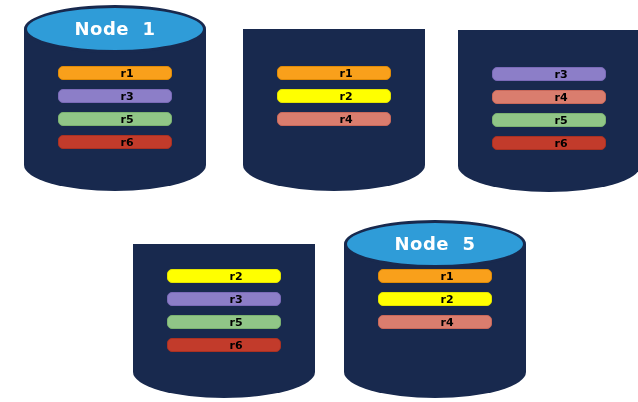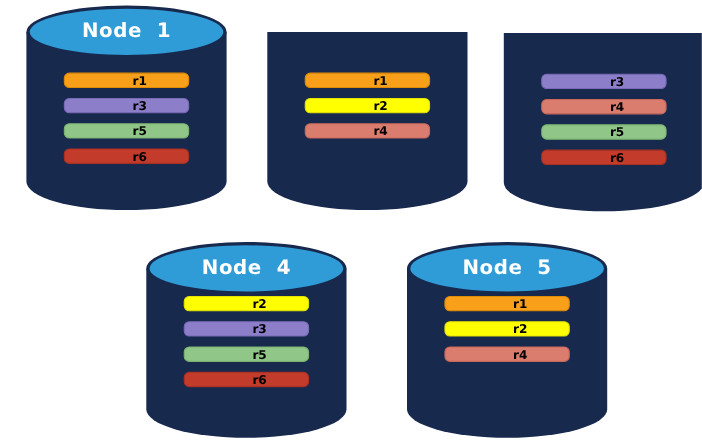--- a/index.html
+++ b/index.html
@@ -17,21 +17,21 @@
   .cylinder {
     position: absolute;
     width: 182px;
   }
   .row-top    { height: 186px; }
   .row-bottom { height: 178px; }
   .pos-1 { left: 12px;  top: 5px; }
   .pos-2 { left: 231px; top: 5px; }
   .pos-3 { left: 446px; top: 6px; }
   .pos-4 { left: 121px; top: 220px; }
-  .pos-5 { left: 358px; top: 220px; }
+  .pos-5 { left: 332px; top: 220px; }
 
   .cyl-body {
     position: absolute;
     top: 24px; left: 0; right: 0; bottom: 0;
     border-radius: 0 0 91px 91px / 0 0 26px 26px;
     z-index: 1;
   }
   .cyl-top {
     position: absolute;
     top: 0; left: 0; right: 0;
@@ -129,23 +129,20 @@
         <div class="replica-bar" style="background: rgb(144, 198, 135); border-color: rgb(123, 178, 113);">
           <span class="replica-label">r5</span>
         </div>
         <div class="replica-bar" style="background: rgb(194, 59, 43); border-color: rgb(169, 49, 34);">
           <span class="replica-label">r6</span>
         </div>
       </div>
     </div>
     <div class="cylinder pos-4 row-bottom">
       <div class="cyl-body" style="background: rgb(24, 41, 78);"></div>
-      <div class="cyl-top" style="background: rgb(47, 156, 216); border-color: rgb(24, 41, 78);">
-        <span class="node-title" style="color: rgb(255, 255, 255);">Node  4</span>
-      </div>
       <div class="replica-stack">
         <div class="replica-bar" style="background: rgb(255, 255, 0); border-color: rgb(227, 227, 0);">
           <span class="replica-label">r2</span>
         </div>
         <div class="replica-bar" style="background: rgb(140, 126, 200); border-color: rgb(122, 106, 184);">
           <span class="replica-label">r3</span>
         </div>
         <div class="replica-bar" style="background: rgb(144, 198, 135); border-color: rgb(123, 178, 113);">
           <span class="replica-label">r5</span>
         </div>

